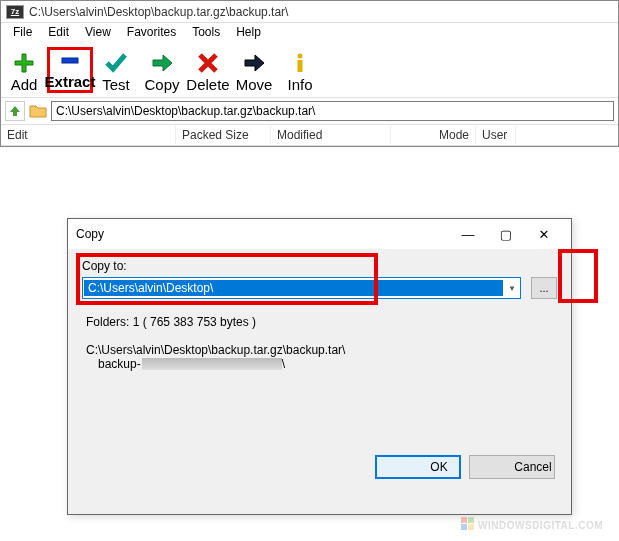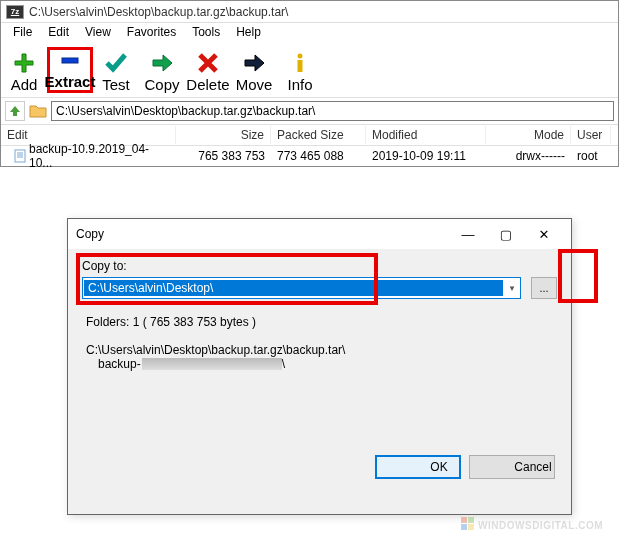--- a/index.html
+++ b/index.html
@@ -157,43 +157,26 @@
     <span class="folder-icon">
       <svg width="18" height="14" viewBox="0 0 18 14">
           <path d="M1 2h6l2 2h8v9H1z" fill="#f7c562" stroke="#c99336"></path>
         </svg>
     </span>
     <input class="nav-input" value="C:\Users\alvin\Desktop\backup.tar.gz\backup.tar\" style="">
   </div>
 
   <div class="list-header">
     <span class="col-name">Edit</span>
-    <span class="col-size">Size</span>
     <span class="col-packed">Packed Size</span>
     <span class="col-modified">Modified</span>
     <span class="col-mode">Mode</span>
     <span class="col-user">User</span>
   </div>
 
-  <div class="list-row">
-    <span class="col-name" style="display:flex;align-items:center;">
-      <span class="file-icon">
-        <svg width="14" height="14" viewBox="0 0 14 14">
-            <rect x="2" y="1" width="10" height="12" fill="#fff" stroke="#7aa7d4"></rect>
-            <path d="M4 4h6M4 6h6M4 8h6" stroke="#7aa7d4"></path>
-          </svg>
-      </span>
-      <span>backup-10.9.2019_04-10...</span>
-    </span>
-    <span class="col-size">765 383 753</span>
-    <span class="col-packed">773 465 088</span>
-    <span class="col-modified">2019-10-09 19:11</span>
-    <span class="col-mode">drwx------</span>
-    <span class="col-user">root</span>
-  </div>
 
 </div>
 
 <div class="dialog">
   <div class="dlg-title">
     <span class="t">Copy</span>
     <span class="dlg-ctrl">—</span>
     <span class="dlg-ctrl">▢</span>
     <span class="dlg-ctrl">✕</span>
   </div>

